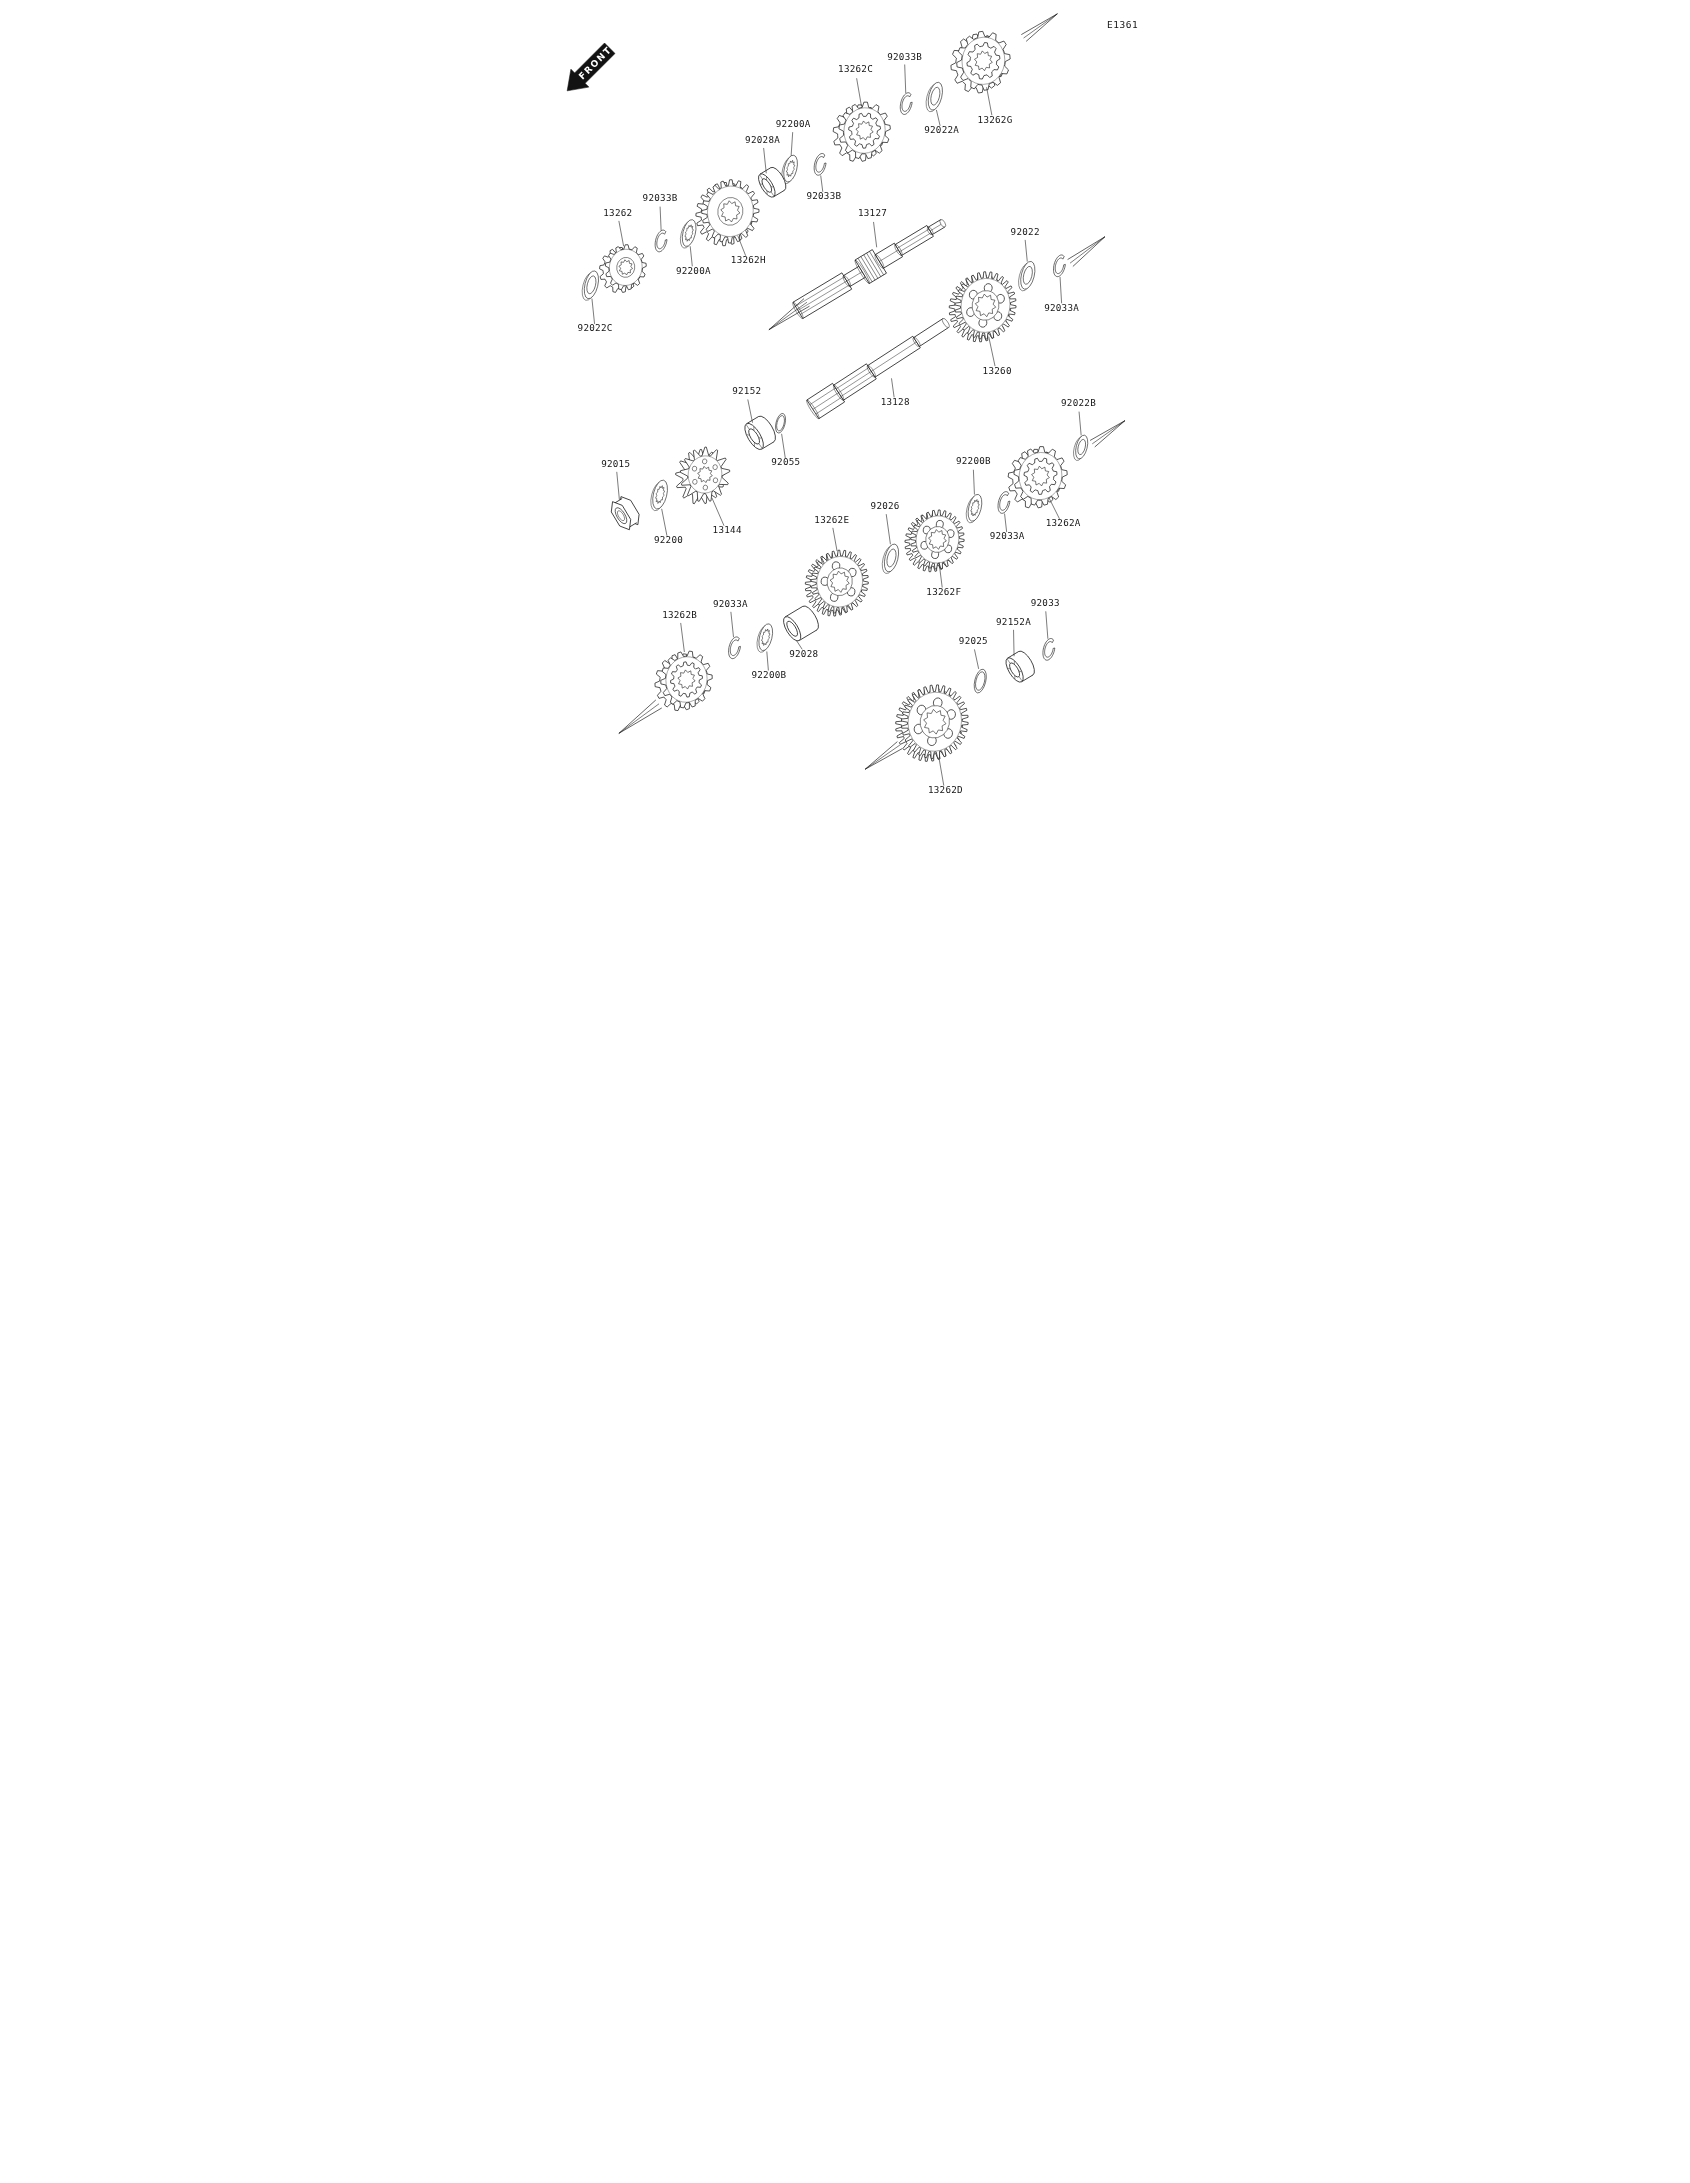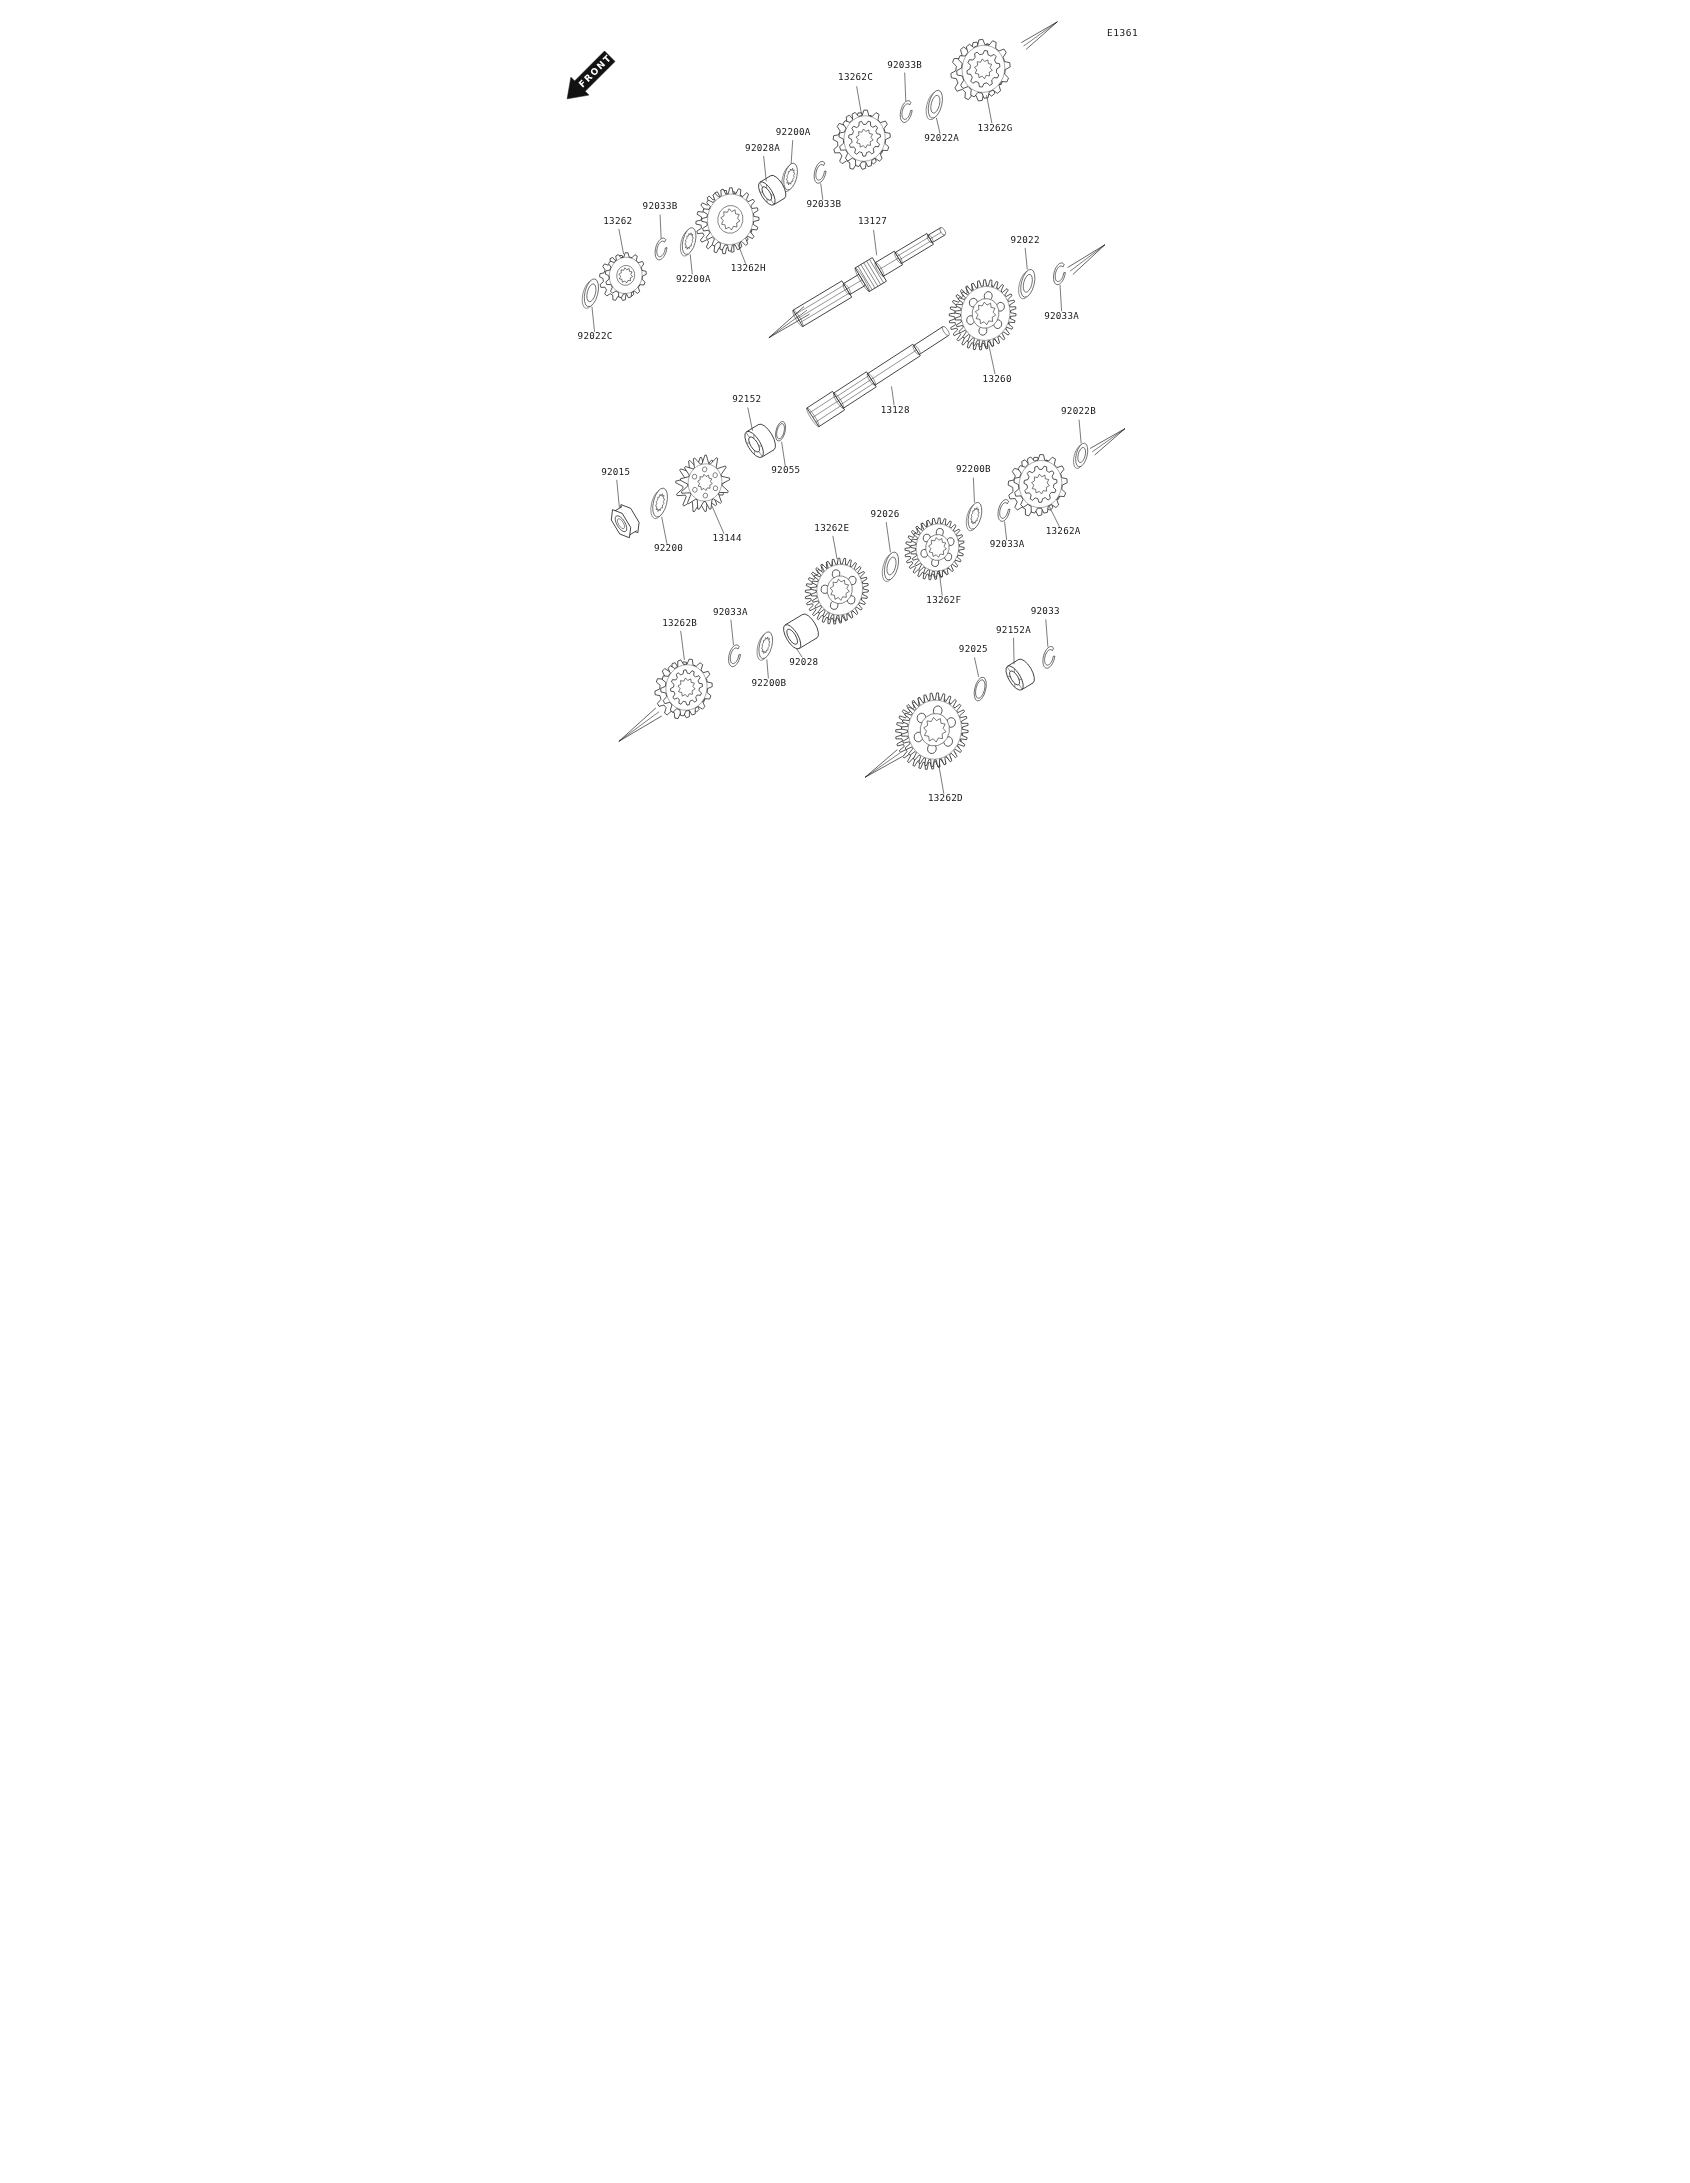--- a/index.html
+++ b/index.html
@@ -1,16 +1,16 @@
 <!DOCTYPE html>
 <html style="font-size:8.5px"><head>
 <meta charset="utf-8">
 <style>
   html,body{margin:0;padding:0;background:#ffffff;}
-  .stage{position:relative;width:634px;height:819px;margin:8px auto;background:#ffffff;overflow:hidden;}
+  .stage{position:relative;width:634px;height:819px;margin:0 auto;background:#ffffff;overflow:hidden;}
   svg{display:block;}
   text{user-select:none;}
   .part-label{font-family:"DejaVu Sans Mono","Liberation Mono",monospace;font-size:17.5px;fill:#151515;letter-spacing:0.5px;}
   .page-code{font-family:"DejaVu Sans Mono","Liberation Mono",monospace;font-size:18px;fill:#151515;letter-spacing:1px;}
   .front-text{font-family:"DejaVu Sans","Liberation Sans",sans-serif;font-size:17px;font-weight:bold;fill:#ffffff;letter-spacing:3px;}
 </style>
 </head>
 <body>
 
 <div class="stage">

